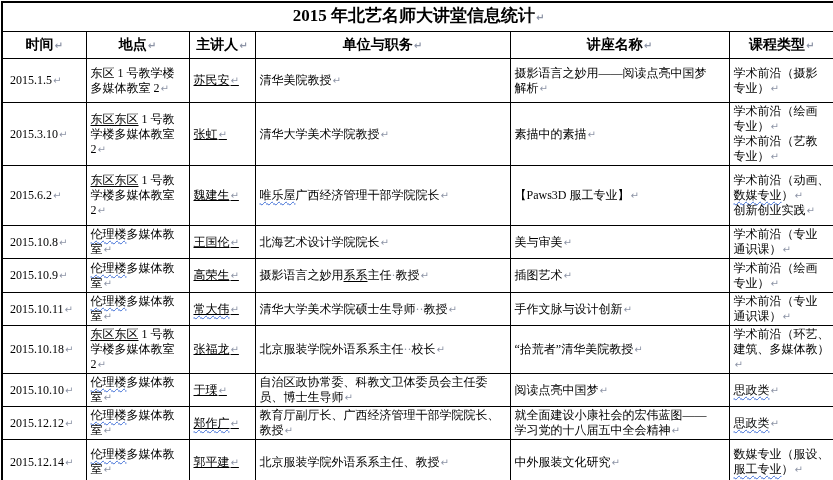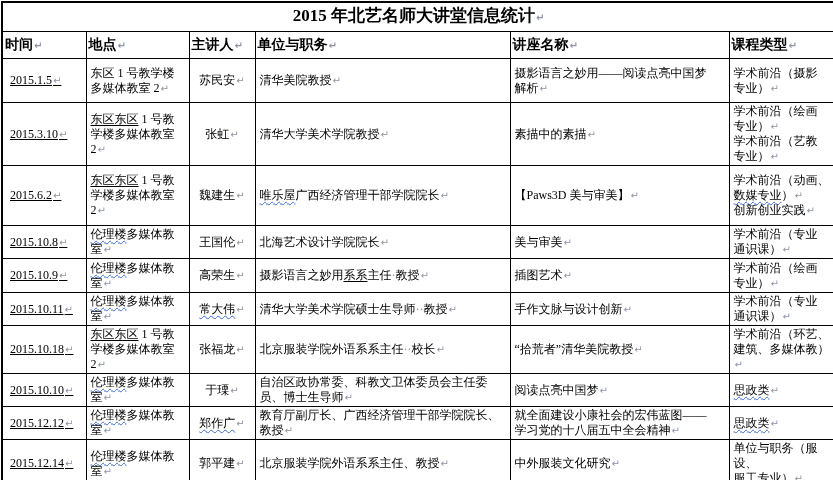--- a/index.html
+++ b/index.html
@@ -14,24 +14,24 @@
   }
   td, th {
     border:1px solid #000; vertical-align:middle;
     padding:1px 4px; font-size:12px; line-height:15px;
     overflow:hidden; word-break:break-all;
   }
   td.title-cell {
     text-align:center; font-weight:bold; font-size:17px; line-height:24px;
     height:26px; padding:1px 2px;
   }
-  th { font-weight:bold; text-align:left; font-size:14px; height:24px; padding:1px 2px; }
+  th { font-weight:bold; text-align:center; font-size:14px; height:24px; padding:1px 2px; }
   .para { margin:0; }
-  .cell-time { padding-left:7px;text-decoration:underline; }
-  .cell-speaker { text-align:center; }
+  .cell-time { padding-left:7px; }
+  .cell-speaker { text-align:left;text-decoration:underline; }
   .cell-type { padding-right:1px; }
   .sq-red {
     text-decoration-line:underline; text-decoration-style:wavy;
     text-decoration-color:#e00000; text-decoration-thickness:1px;
     text-underline-offset:2px; text-decoration-skip-ink:none;text-decoration:underline;
   }
   .sq-blue {
     text-decoration-line:underline; text-decoration-style:wavy;
     text-decoration-color:#3a6ad4; text-decoration-thickness:1px;
     text-underline-offset:2px; text-decoration-skip-ink:none;
@@ -115,21 +115,21 @@
           <td class="cell-location">
             <div class="para"><span class="sq-red">东区东区</span><span> 1 号教</span><br><span>学楼多媒体教室</span><br><span>2</span><span class="pmark">↵</span></div>
           </td>
           <td class="cell-speaker">
             <div class="para"><span>魏建生</span><span class="pmark">↵</span></div>
           </td>
           <td class="cell-unit">
             <div class="para"><span class="sq-blue">唯乐屋</span><span>广西经济管理干部学院院长</span><span class="pmark">↵</span></div>
           </td>
           <td class="cell-lecture">
-            <div class="para"><span>【Paws3D 美与审美】</span><span class="pmark">↵</span></div>
+            <div class="para"><span>【Paws3D 服工专业】</span><span class="pmark">↵</span></div>
           </td>
           <td class="cell-type">
             <div class="para"><span>学术前沿（动画、</span><br><span class="sq-blue">数媒专业</span><span>）</span><span class="pmark">↵</span></div>
             <div class="para"><span>创新创业实践</span><span class="pmark">↵</span></div>
           </td>
         </tr>
         <tr style="height: 33px;">
           <td class="cell-time">
             <div class="para"><span>2015.10.8</span><span class="pmark">↵</span></div>
           </td>
@@ -259,18 +259,18 @@
           <td class="cell-speaker">
             <div class="para"><span>郭平建</span><span class="pmark">↵</span></div>
           </td>
           <td class="cell-unit">
             <div class="para"><span>北京服装学院外语系系主任、教授</span><span class="pmark">↵</span></div>
           </td>
           <td class="cell-lecture">
             <div class="para"><span>中外服装文化研究</span><span class="pmark">↵</span></div>
           </td>
           <td class="cell-type">
-            <div class="para"><span>单位与职务（服设、</span><br><span class="sq-blue">服工专业</span><span>）</span><span class="pmark">↵</span></div>
+            <div class="para"><span>数媒专业（服设、</span><br><span class="sq-blue">服工专业</span><span>）</span><span class="pmark">↵</span></div>
           </td>
         </tr>
       </tbody>
   </table>
 </div>
 
 </body></html>

